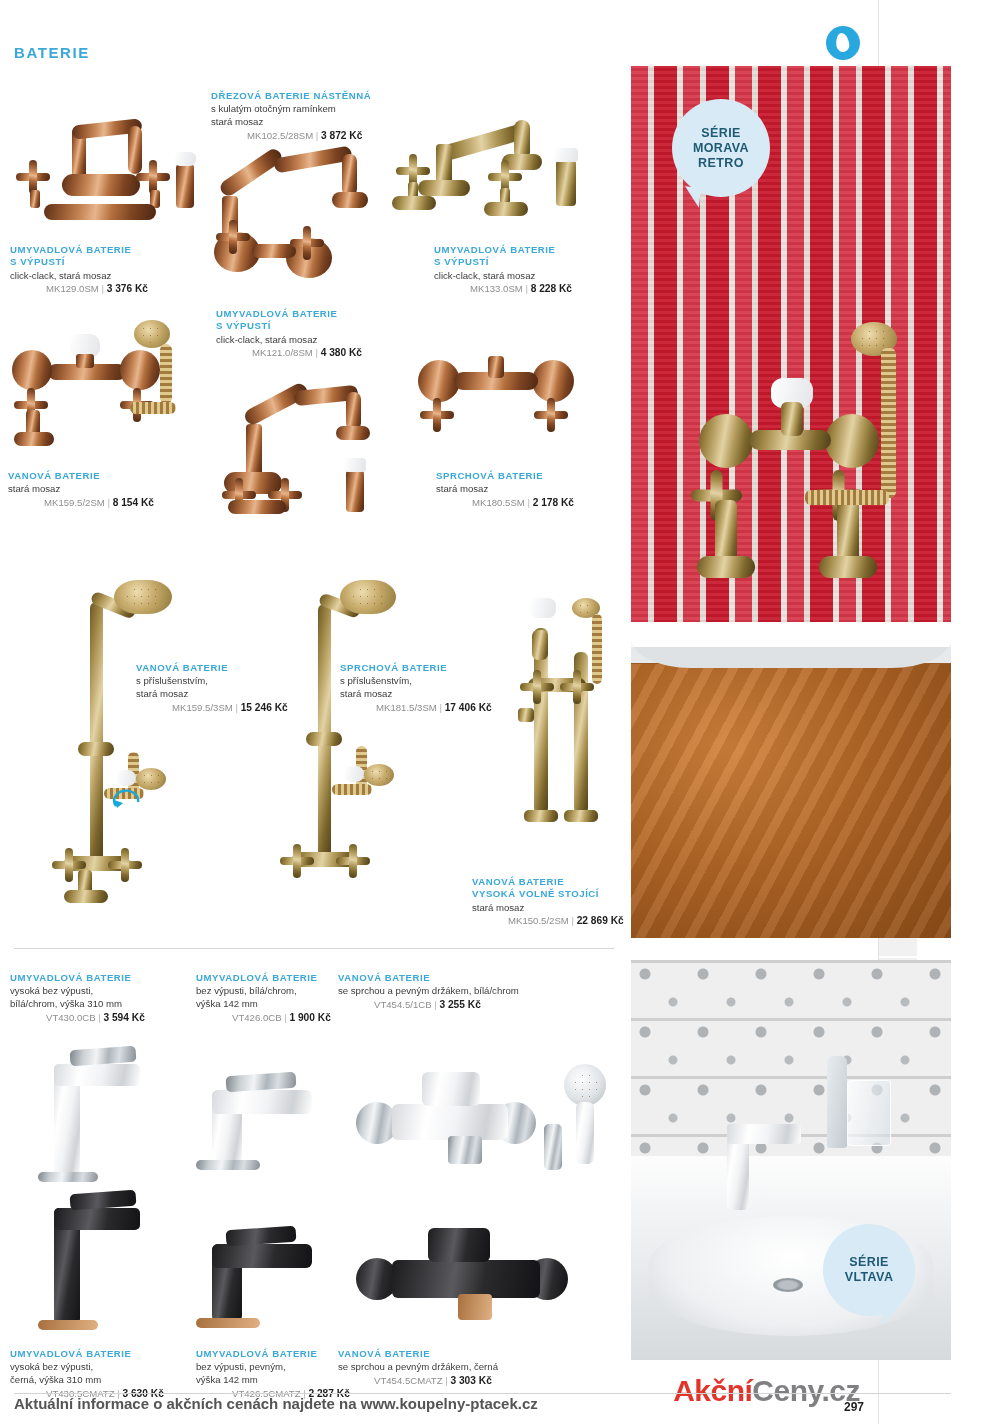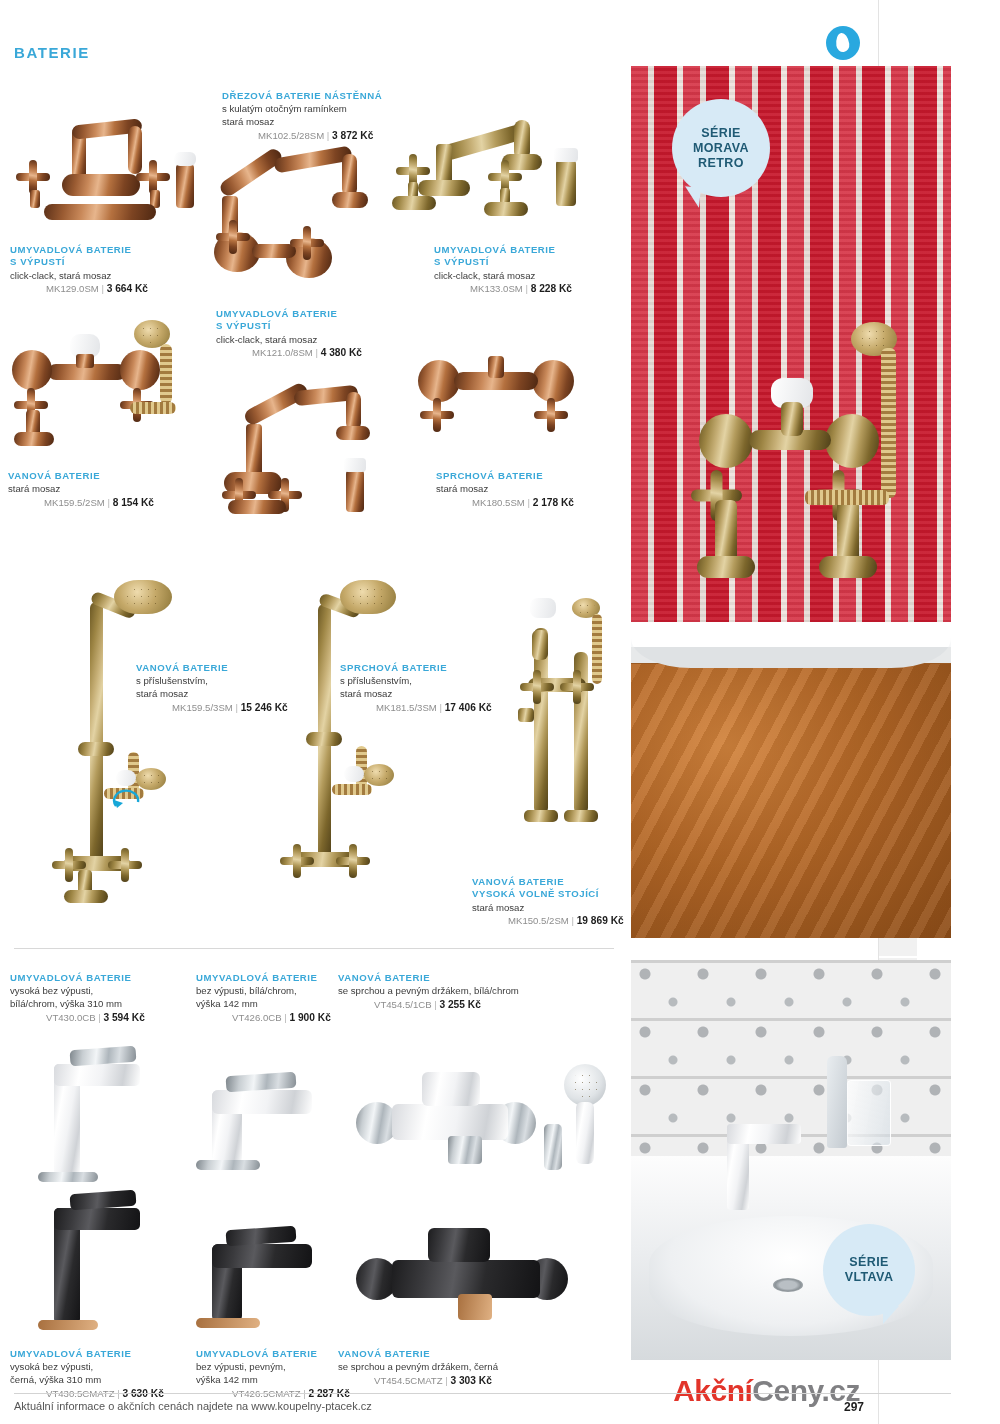--- a/index.html
+++ b/index.html
@@ -288,22 +288,23 @@
     font-size: 30px;
     font-weight: bold;
     letter-spacing: -0.5px;
   }
   .akc .r { color: #e2342a; }
   .akc .g { color: #808083; }
 
   .footer {
     position: absolute;
     left: 14px; bottom: 12px;
-    font-size: 11px;
+    font-size: 15px;
     color: #555;
+    font-weight: bold;
   }
   .pageno {
     position: absolute;
     right: 52px; bottom: 10px;
     font-size: 12px;
     font-weight: bold;
     color: #1d1d1d;
   }
   .foot-rule {
     position: absolute;
@@ -399,21 +400,21 @@
     </div>
     <div class="pipe mtl-bronze" style="left:140px;top:82px;width:10px;height:18px;"></div>
     <div class="roundel mtl-bronze" style="left:34px;top:96px;width:112px;height:16px;border-radius:10px;"></div>
     <div class="pipe mtl-bronze" style="left:166px;top:56px;width:18px;height:44px;border-radius:4px;"></div>
     <div class="ceramic" style="left:164px;top:44px;width:22px;height:14px;border-radius:6px;"></div>
   </div>
 
   <div class="lbl" style="left:10px;top:244px;width:186px;">
     <div class="t"><span>UMYVADLOVÁ BATERIE</span><br><span>S VÝPUSTÍ</span></div>
     <div class="d">click-clack, stará mosaz</div>
-    <div class="p"><span>MK129.0SM</span> <span class="sep">|</span> <b>3 664 Kč</b></div>
+    <div class="p"><span>MK129.0SM</span> <span class="sep">|</span> <b>3 376 Kč</b></div>
   </div>
 
   <div class="photo" style="left:212px;top:122px;width:200px;height:148px;">
     <div class="pipe mtl-bronze" style="left:10px;top:74px;width:16px;height:54px;border-radius:4px;"></div>
     <div class="pipe mtl-bronze" style="left:10px;top:62px;width:70px;height:16px;border-radius:8px;transform:rotate(-34deg);transform-origin:left center;"></div>
     <div class="pipe mtl-bronze" style="left:62px;top:30px;width:78px;height:15px;border-radius:8px;transform:rotate(-10deg);"></div>
     <div class="pipe mtl-bronze" style="left:130px;top:32px;width:15px;height:42px;border-radius:7px;"></div>
     <div class="roundel mtl-bronze" style="left:120px;top:70px;width:36px;height:16px;border-radius:8px;"></div>
     <div class="roundel mtl-bronze" style="left:2px;top:110px;width:46px;height:40px;border-radius:50%;"></div>
     <div class="roundel mtl-bronze" style="left:74px;top:116px;width:46px;height:40px;border-radius:50%;"></div>
@@ -421,21 +422,21 @@
     <div class="cross" style="left:4px;top:98px;">
         <div class="a mtl-bronze"></div>
         <div class="b mtl-bronze"></div>
       </div>
     <div class="cross" style="left:78px;top:104px;">
         <div class="a mtl-bronze"></div>
         <div class="b mtl-bronze"></div>
       </div>
   </div>
 
-  <div class="lbl" style="left:222px;top:90px;width:220px;">
+  <div class="lbl" style="left:211px;top:90px;width:220px;">
     <div class="t">DŘEZOVÁ BATERIE NÁSTĚNNÁ</div>
     <div class="d"><span>s kulatým otočným ramínkem</span><br><span>stará mosaz</span></div>
     <div class="p"><span>MK102.5/28SM</span> <span class="sep">|</span> <b>3 872 Kč</b></div>
   </div>
 
   <div class="photo" style="left:392px;top:96px;width:208px;height:140px;">
     <div class="pipe mtl-brass" style="left:50px;top:38px;width:86px;height:16px;border-radius:8px;transform:rotate(-16deg);"></div>
     <div class="pipe mtl-brass" style="left:122px;top:24px;width:16px;height:40px;border-radius:8px;"></div>
     <div class="roundel mtl-brass" style="left:110px;top:58px;width:40px;height:16px;border-radius:8px;"></div>
     <div class="pipe mtl-brass" style="left:44px;top:48px;width:16px;height:40px;border-radius:4px;"></div>
@@ -611,21 +612,21 @@
     <div class="pipe mtl-brass" style="left:42px;top:56px;width:16px;height:30px;border-radius:6px;"></div>
     <div class="ceramic" style="left:40px;top:24px;width:26px;height:20px;border-radius:8px;"></div>
     <div class="shower-head" style="left:82px;top:24px;width:28px;height:20px;"></div>
     <div class="hose-v" style="left:102px;top:40px;width:10px;height:70px;"></div>
     <div class="pipe mtl-brass" style="left:28px;top:134px;width:16px;height:14px;border-radius:4px;"></div>
   </div>
 
   <div class="lbl" style="left:472px;top:876px;width:200px;">
     <div class="t"><span>VANOVÁ BATERIE</span><br><span>VYSOKÁ VOLNĚ STOJÍCÍ</span></div>
     <div class="d">stará mosaz</div>
-    <div class="p"><span>MK150.5/2SM</span> <span class="sep">|</span> <b>19 869 Kč</b></div>
+    <div class="p"><span>MK150.5/2SM</span> <span class="sep">|</span> <b>22 869 Kč</b></div>
   </div>
 
   <div class="panel-retro">
     <div class="stripes"></div>
     <div class="stripe-tex"></div>
 
     <div class="photo" style="left:54px;top:198px;width:220px;height:340px;">
       <div class="roundel mtl-brass" style="left:14px;top:150px;width:54px;height:54px;border-radius:50%;"></div>
       <div class="roundel mtl-brass" style="left:140px;top:150px;width:54px;height:54px;border-radius:50%;"></div>
       <div class="pipe mtl-brass" style="left:64px;top:166px;width:82px;height:20px;border-radius:10px;"></div>

